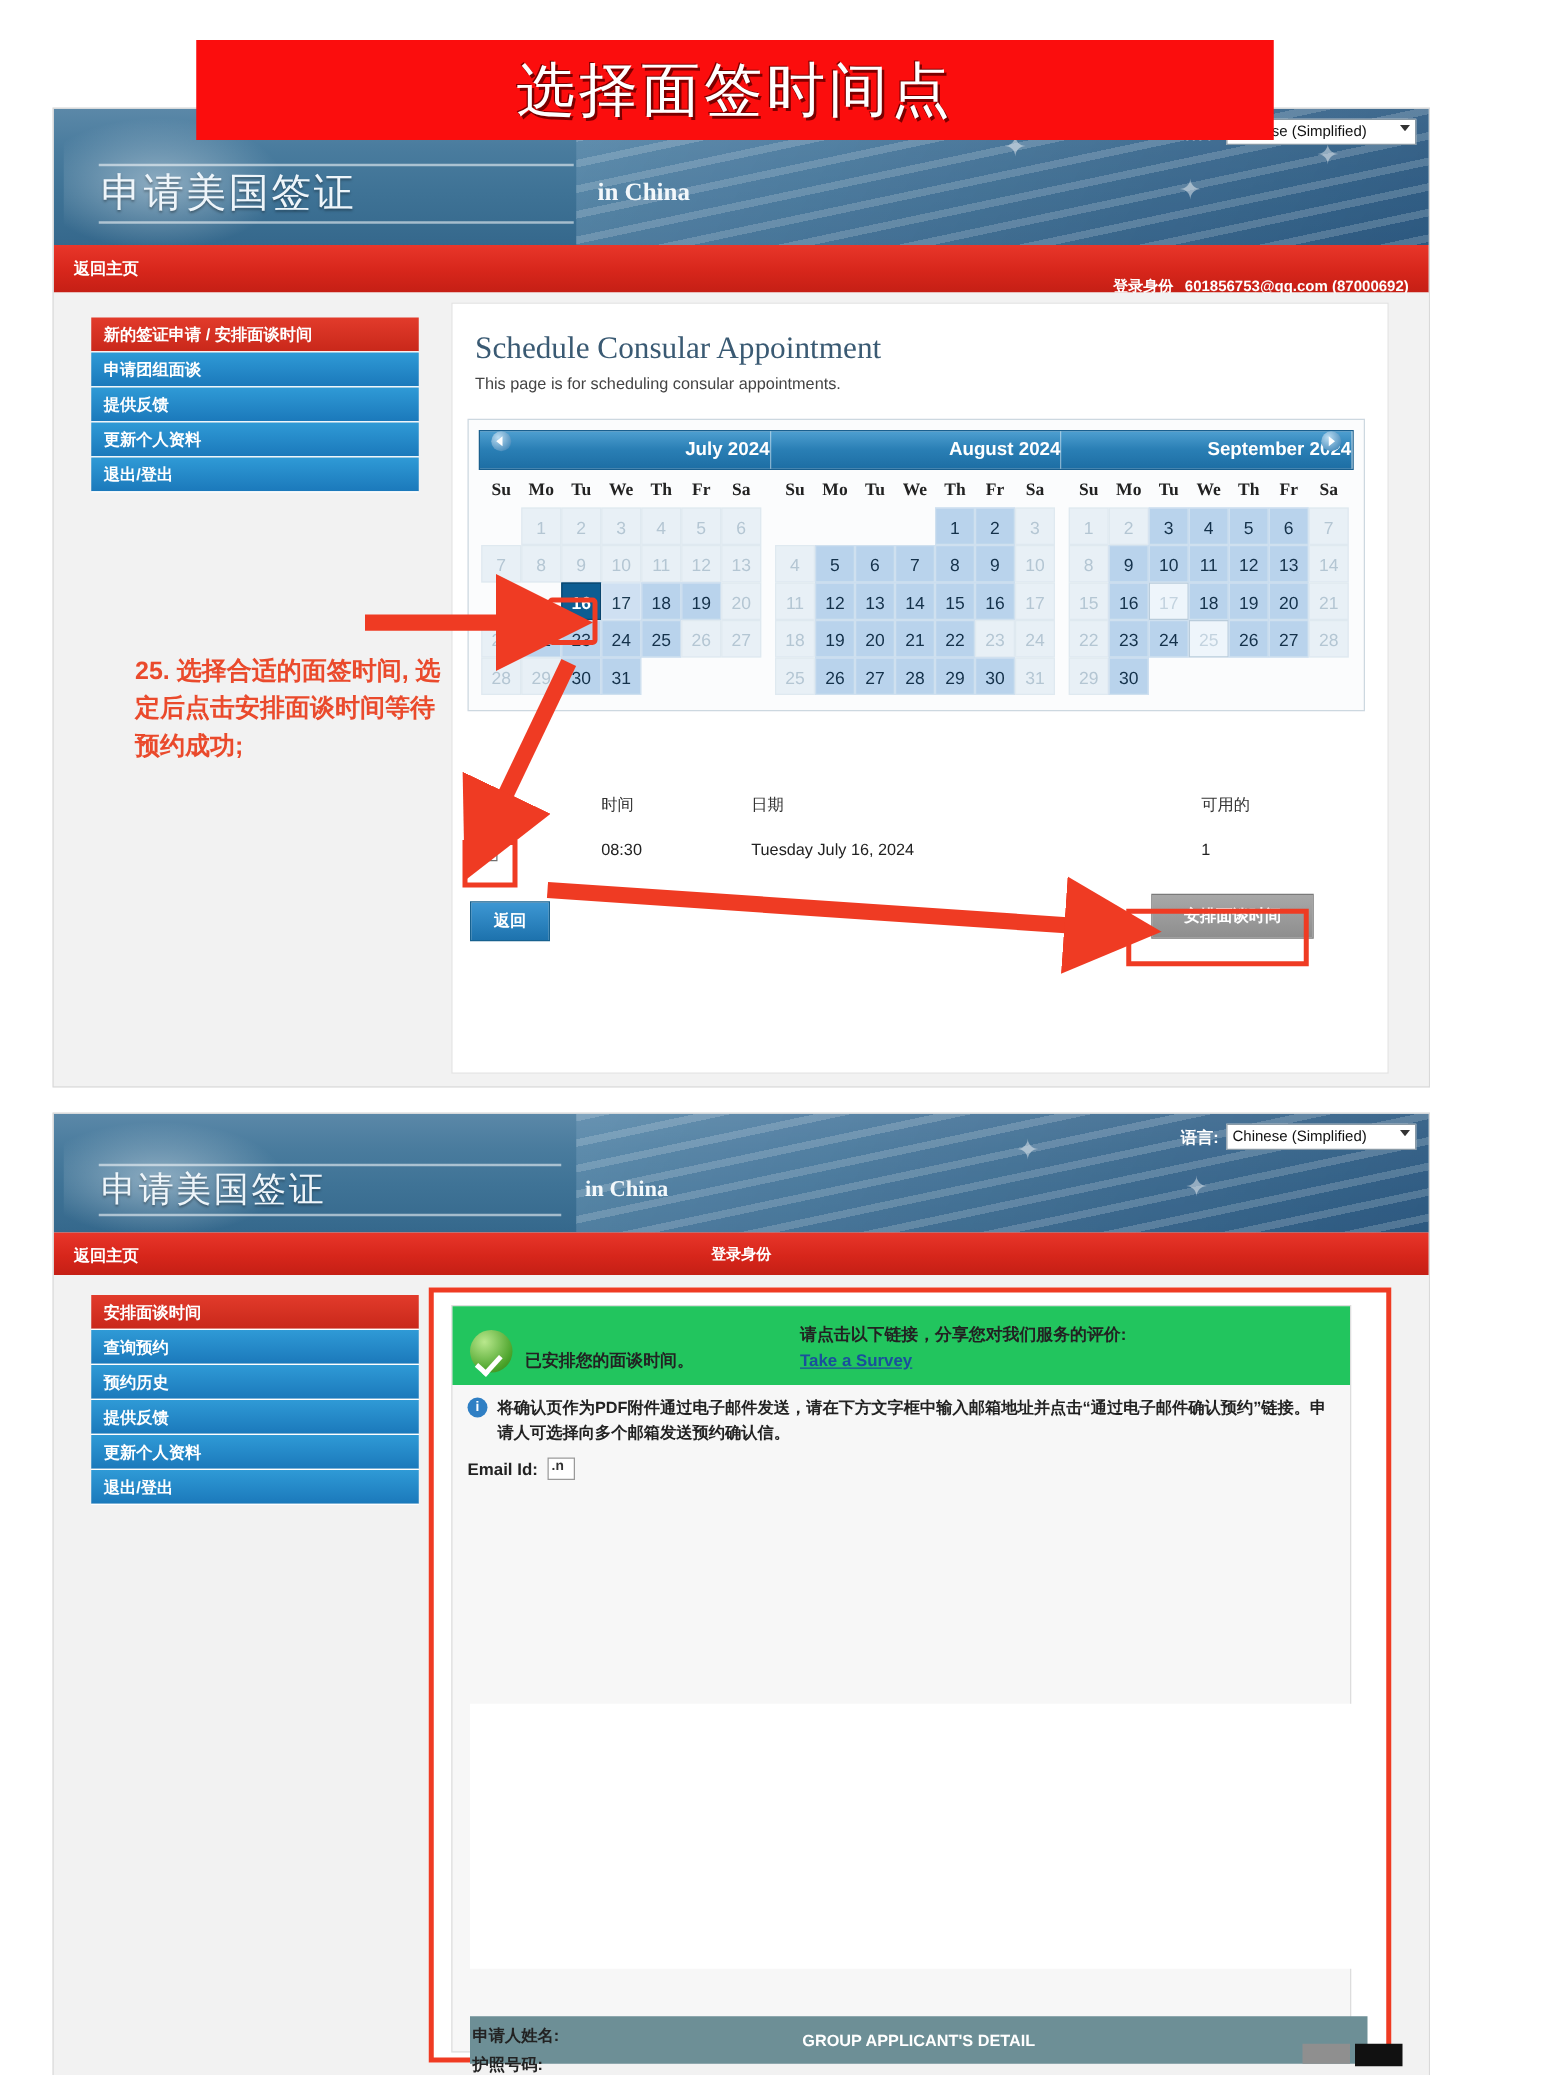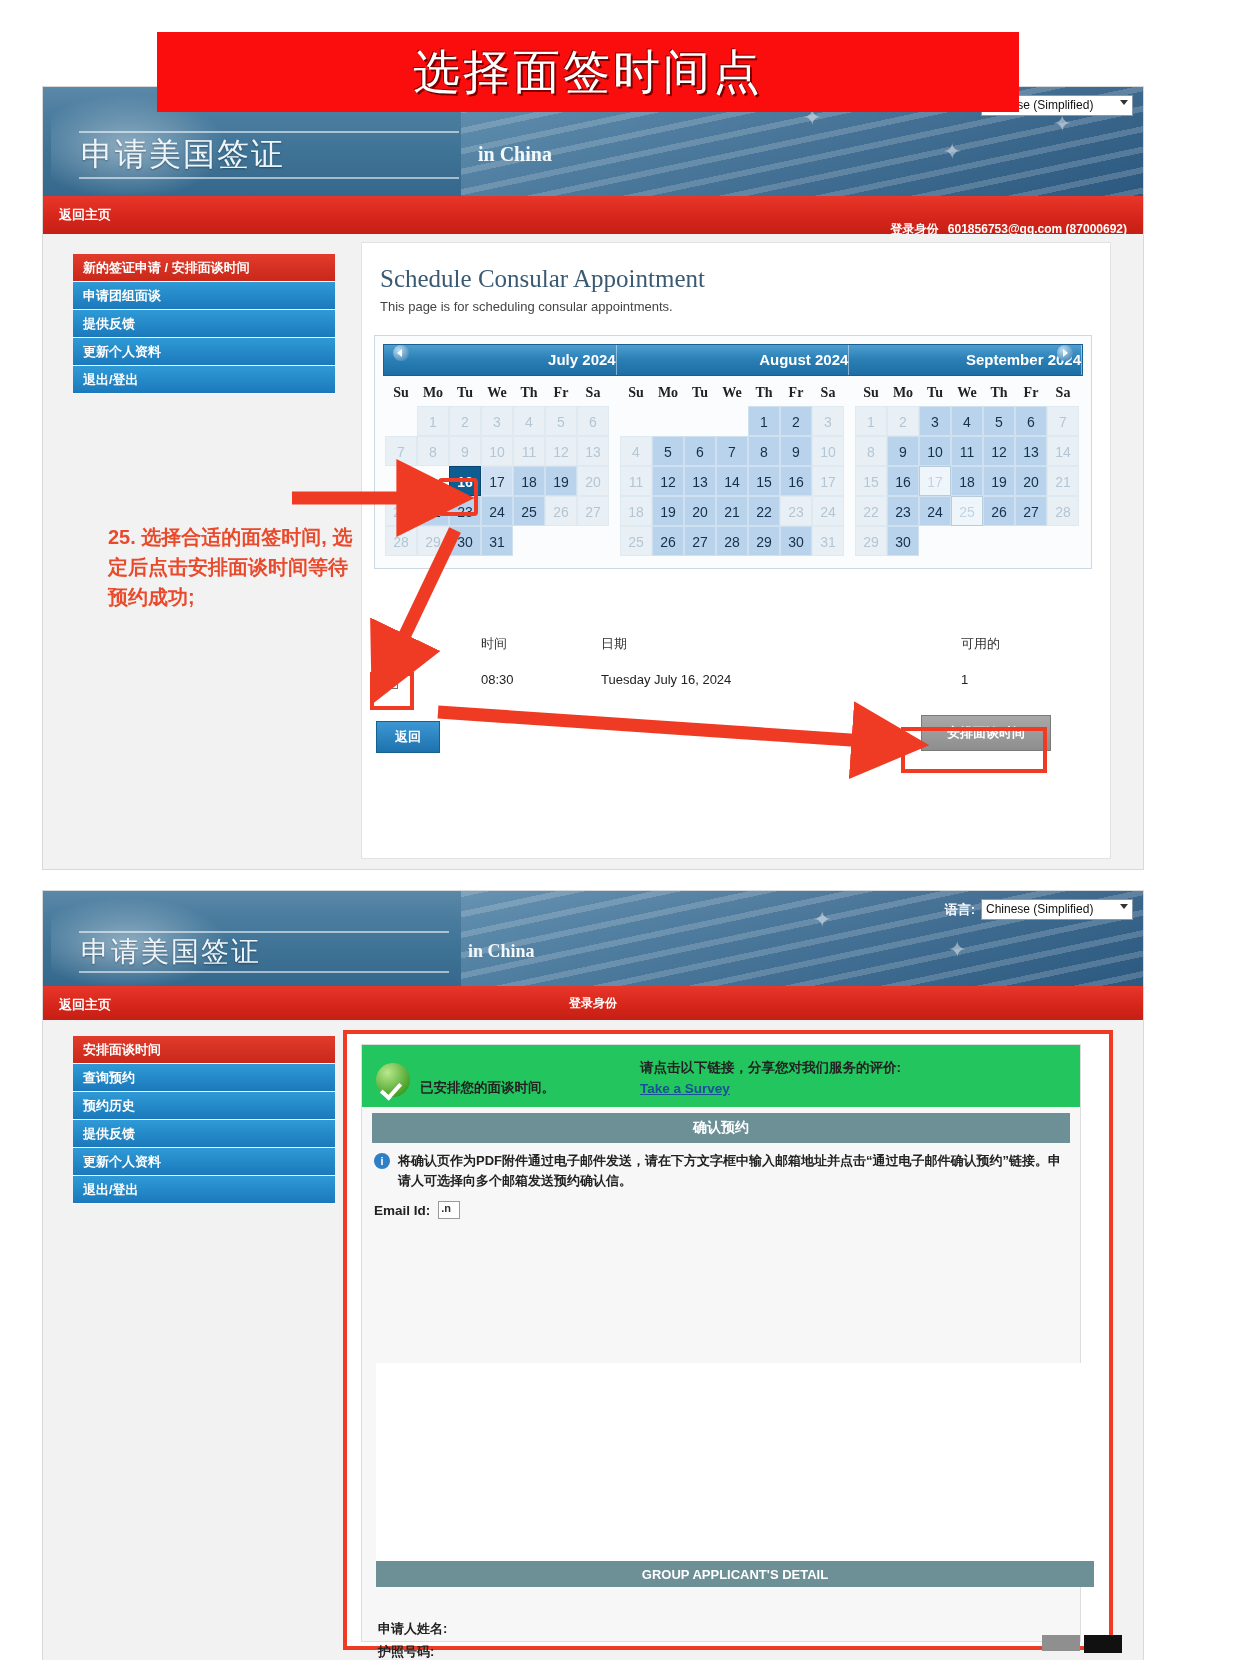--- a/index.html
+++ b/index.html
@@ -103,21 +103,21 @@
   .surveyBlock{margin-left:24px;}
   .surveyLine{font-size:13.5px;font-weight:bold;color:#222;}
   .surveyLink{font-size:13.5px;color:#1a4f9c;text-decoration:underline;display:inline-block;margin-top:4px;font-weight:bold;}
   .tealbar{margin:6px 10px 0 10px;height:30px;background:#6d8f96;color:#fff;font-size:14px;font-weight:bold;display:flex;align-items:center;justify-content:center;}
   .noteRow{display:flex;margin:8px 12px 0 12px;}
   .infoIcon{width:16px;height:16px;border-radius:50%;background:#2f7fc4;color:#fff;font-size:11px;font-weight:bold;display:flex;align-items:center;justify-content:center;flex:none;margin-top:2px;}
   .noteTxt{font-size:13px;font-weight:bold;color:#222;margin-left:8px;line-height:1.55;}
   .emailRow{margin:10px 0 0 12px;font-size:13.5px;font-weight:bold;color:#222;display:flex;align-items:center;gap:8px;}
   .emailInput{width:18px;height:16px;border:1px solid #9a9a9a;background:#fff;font-size:11px;color:#333;padding-left:2px;}
   .whiteOverlay{position:absolute;left:14px;top:318px;width:720px;height:212px;background:#fff;}
-  .grayBar{position:absolute;left:14px;top:516px;width:718px;height:26px;background:#6d8f96;color:#fff;font-size:13px;font-weight:bold;display:flex;align-items:center;justify-content:center;}
+  .grayBar{position:absolute;left:14px;top:568px;width:718px;height:38px;background:#6d8f96;color:#fff;font-size:13px;font-weight:bold;display:flex;align-items:center;justify-content:center;}
   .detailLines{position:absolute;left:16px;top:572px;font-size:13px;color:#222;font-weight:bold;line-height:23px;}
   .redactA{position:absolute;left:680px;top:590px;width:38px;height:16px;background:#8f8f8f;}
   .redactB{position:absolute;left:722px;top:590px;width:38px;height:18px;background:#111;}
 
   
   #titleBadge{position:absolute;left:157px;top:32px;width:862px;height:80px;background:#fb0d0d;z-index:30;display:flex;align-items:center;justify-content:center;}
   #titleBadge span{font-size:47px;font-weight:normal;color:#ffffff;letter-spacing:3px;
      text-shadow:2px 2px 0 #7a0000, -1px -1px 0 #7a0000;}
 
   .annoText{position:absolute;z-index:30;color:#ea4a2c;font-size:20px;font-weight:bold;line-height:30px;}
@@ -421,21 +421,20 @@
 
         <div class="okrow">
           <div class="okcircle"></div>
           <div class="oktext">已安排您的面谈时间。</div>
           <div class="surveyBlock">
             <div class="surveyLine">请点击以下链接，分享您对我们服务的评价:</div>
             <a class="surveyLink">Take a Survey</a>
           </div>
         </div>
 
-        <div class="tealbar">确认预约</div>
 
         <div class="noteRow">
           <div class="infoIcon">i</div>
           <div class="noteTxt">将确认页作为PDF附件通过电子邮件发送，请在下方文字框中输入邮箱地址并点击“通过电子邮件确认预约”链接。申请人可选择向多个邮箱发送预约确认信。</div>
         </div>
 
         <div class="emailRow">
           <span>Email Id:</span>
           <span class="emailInput">.n</span>
         </div>

